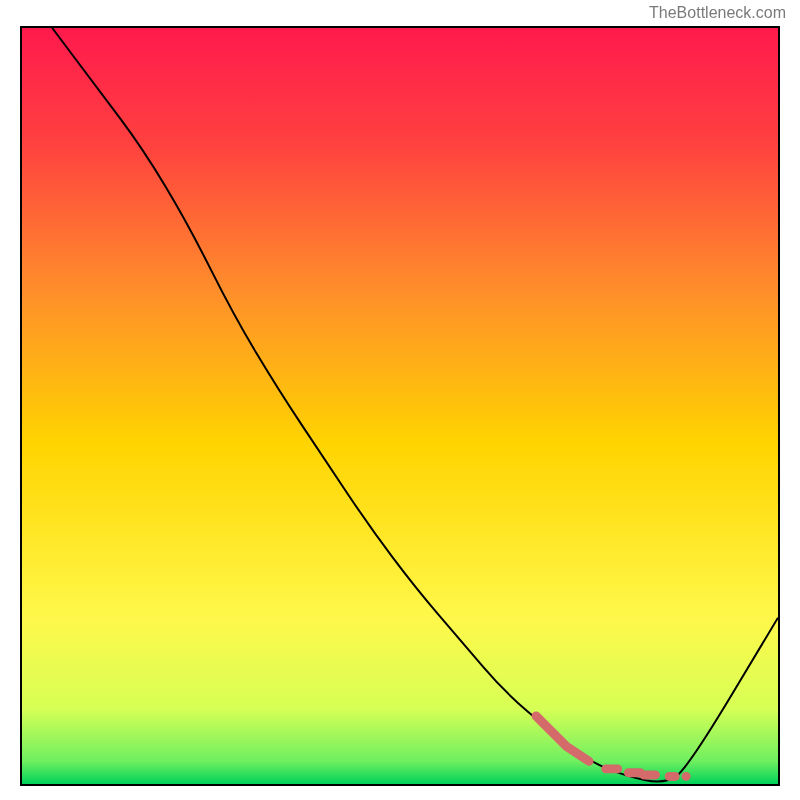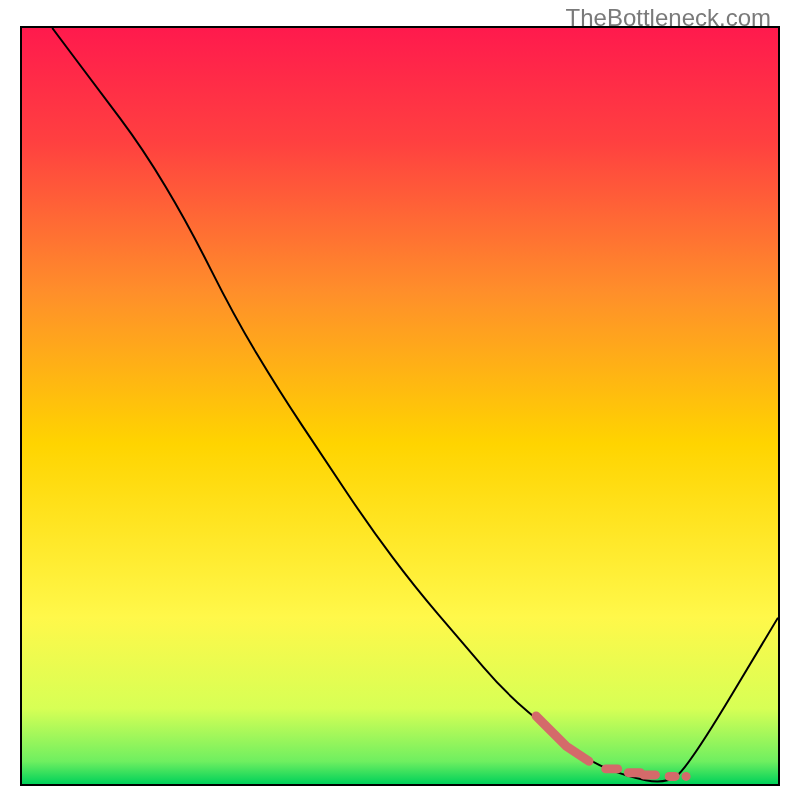--- a/index.html
+++ b/index.html
@@ -6,23 +6,23 @@
   body {
     width: 800px;
     height: 800px;
     background: #ffffff;
     font-family: Arial, sans-serif;
     position: relative;
   }
   .watermark {
     position: absolute;
     top: 4px;
-    right: 29px;
+    right: 14px;
     color: #7a7a7a;
-    font-size: 24px;
+    font-size: 16px;
     font-weight: 500;
     z-index: 10;
   }
   .chart-frame {
     position: absolute;
     top: 26px;
     left: 20px;
     width: 760px;
     height: 760px;
     border: 2px solid #000000;

